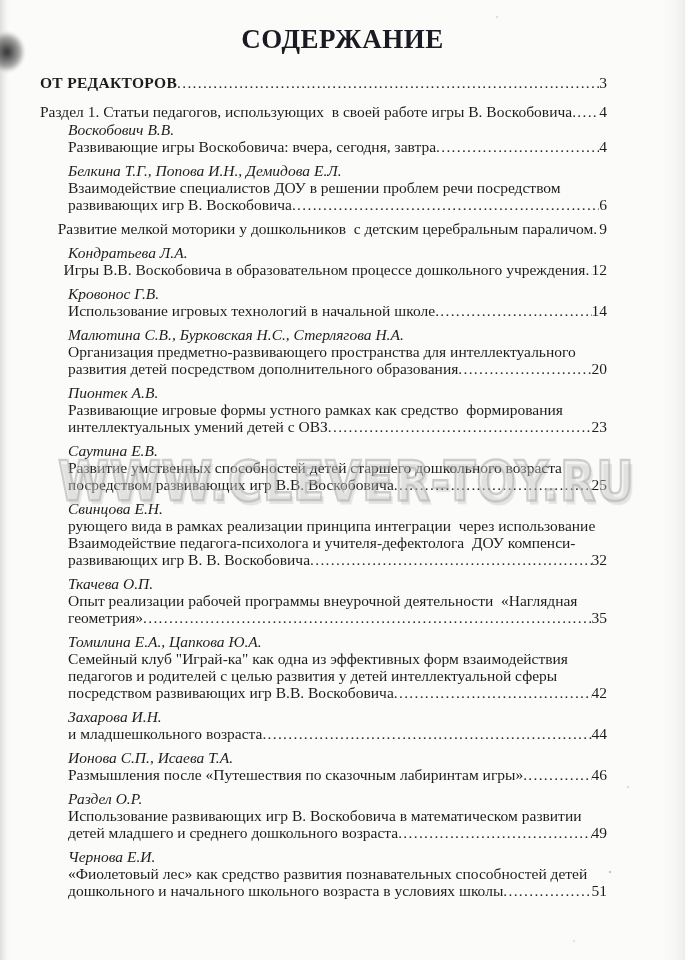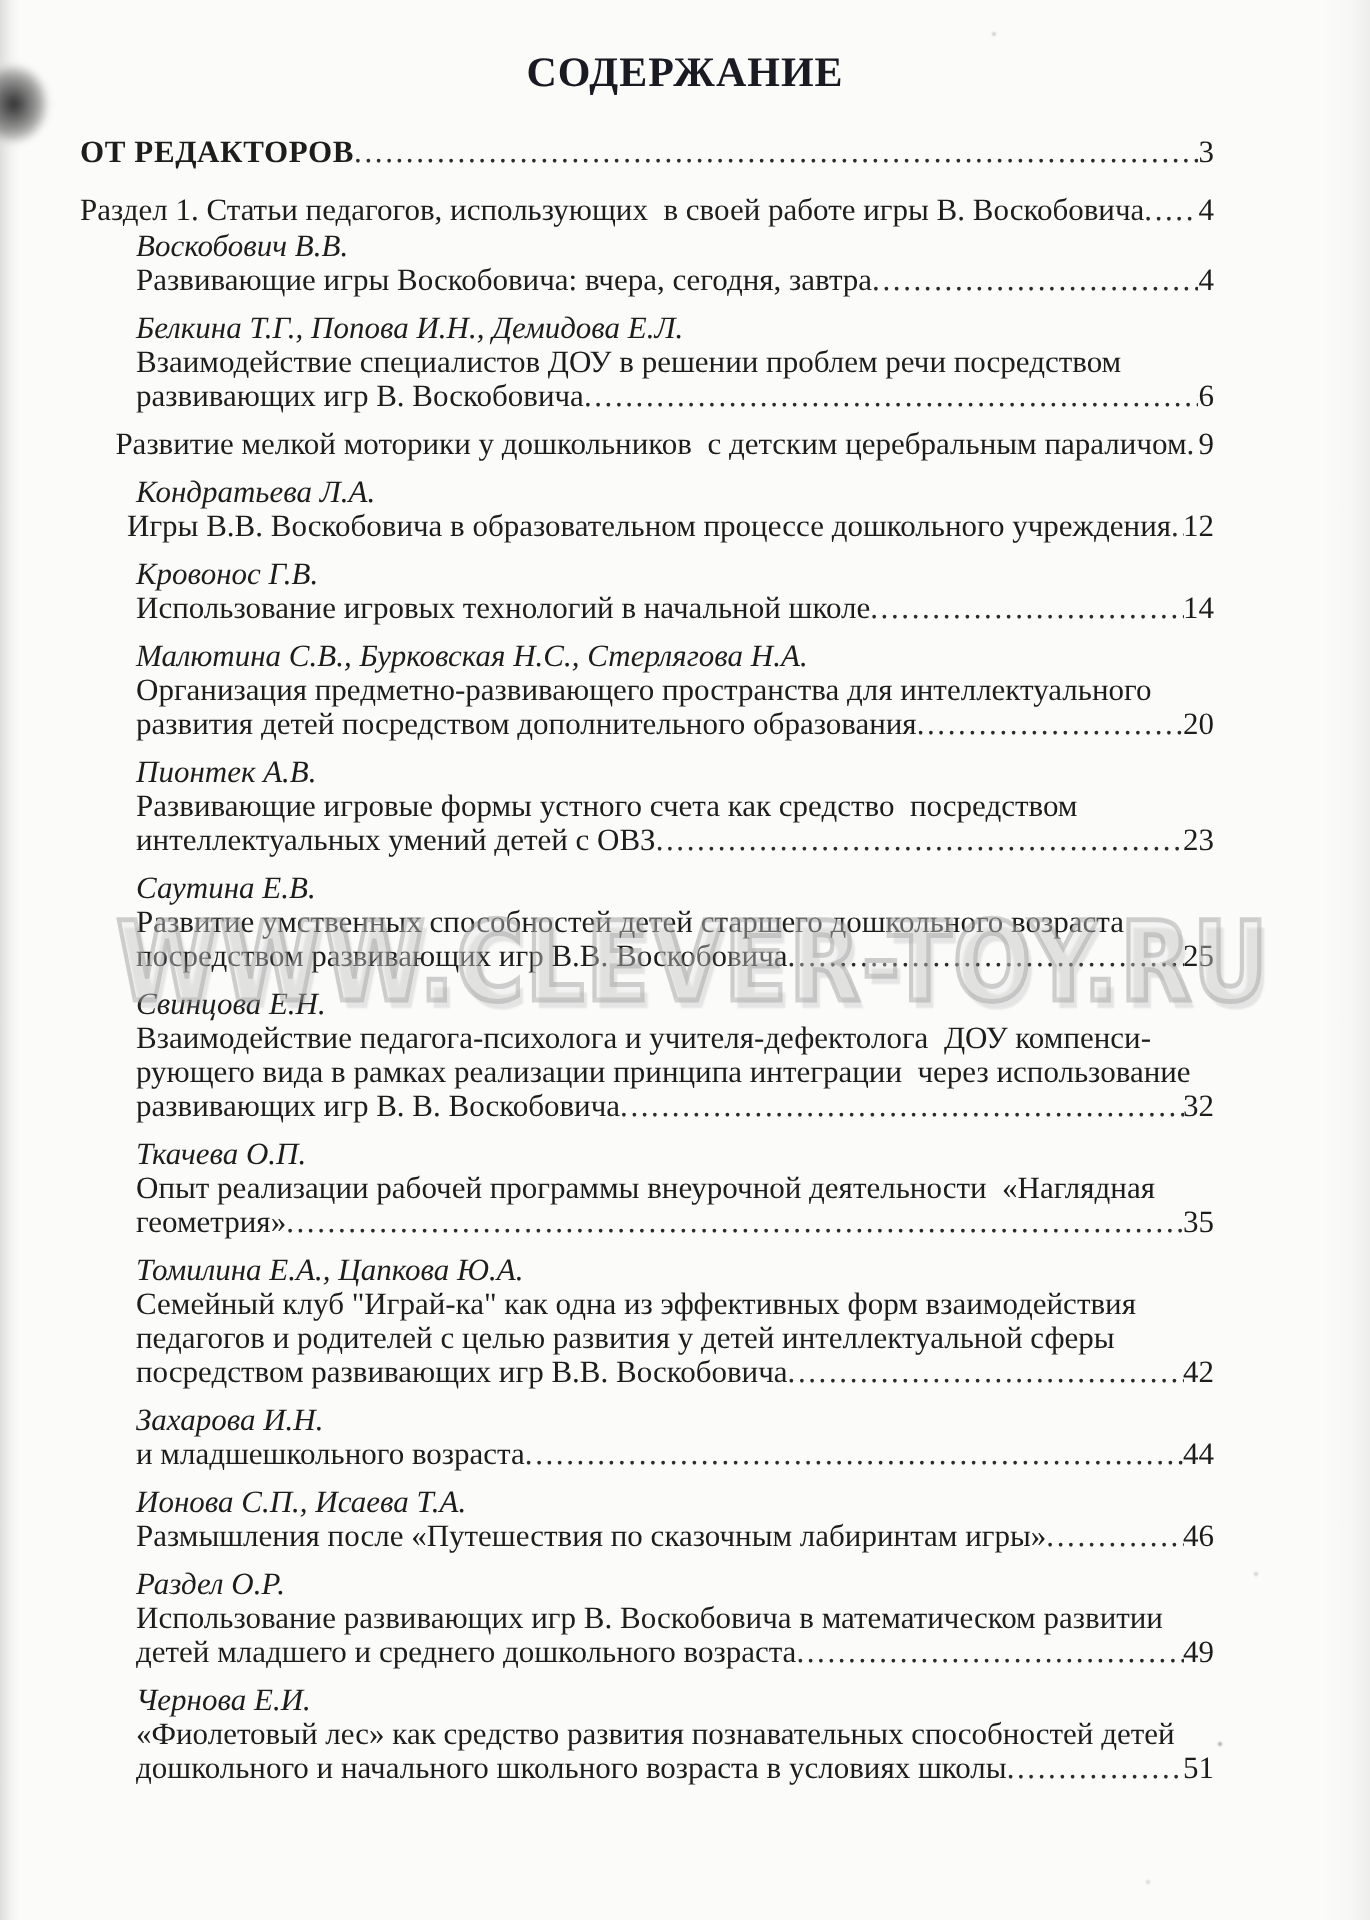--- a/index.html
+++ b/index.html
@@ -38,21 +38,21 @@
     box-shadow: 609px 871px 1px rgba(90,90,90,0.5),
                 496px 16px 1px rgba(150,150,150,0.45),
                 627px 786px 1px rgba(140,140,140,0.4),
                 573px 940px 1px rgba(150,150,150,0.35);
     pointer-events: none;
   }
 
   .page-title {
     margin: 0; padding-top: 24px;
     text-align: center;
-    font-size: 21px; font-weight: bold;
+    font-size: 27px; font-weight: bold;
     letter-spacing: 0.5px;
     color: #1a1a22;
   }
 
   .toc {
     margin: 19px 78px 0 40px; 
     font-size: 15.5px;
     line-height: 17px;
   }
   .toc-entry { padding-left: 28px; margin-top: 7px; }
@@ -132,32 +132,32 @@
         <div class="authors">Кровонос Г.В.</div>
         <div class="line last"><span class="text">Использование игровых технологий в начальной школе</span><span class="dots"></span><span class="pagenum">14</span></div>
       </div>
       <div class="toc-entry">
         <div class="authors">Малютина С.В., Бурковская Н.С., Стерлягова Н.А.</div>
         <div class="line">Организация предметно-развивающего пространства для интеллектуального</div>
         <div class="line last"><span class="text">развития детей посредством дополнительного образования</span><span class="dots"></span><span class="pagenum">20</span></div>
       </div>
       <div class="toc-entry">
         <div class="authors">Пионтек А.В.</div>
-        <div class="line">Развивающие игровые формы устного счета как средство  посредством</div>
+        <div class="line">Развивающие игровые формы устного рамках как средство  формирования</div>
         <div class="line last"><span class="text">интеллектуальных умений детей с ОВЗ</span><span class="dots"></span><span class="pagenum">23</span></div>
       </div>
       <div class="toc-entry">
         <div class="authors">Саутина Е.В.</div>
         <div class="line">Развитие умственных способностей детей старшего дошкольного возраста</div>
         <div class="line last"><span class="text">посредством развивающих игр В.В. Воскобовича</span><span class="dots"></span><span class="pagenum">25</span></div>
       </div>
       <div class="toc-entry">
         <div class="authors">Свинцова Е.Н.</div>
+        <div class="line">рующего вида в рамках реализации принципа интеграции  через использование</div>
         <div class="line">Взаимодействие педагога-психолога и учителя-дефектолога  ДОУ компенси-</div>
-        <div class="line">рующего вида в рамках реализации принципа интеграции  через использование</div>
         <div class="line last"><span class="text">развивающих игр В. В. Воскобовича</span><span class="dots"></span><span class="pagenum">32</span></div>
       </div>
       <div class="toc-entry">
         <div class="authors">Ткачева О.П.</div>
         <div class="line">Опыт реализации рабочей программы внеурочной деятельности  «Наглядная</div>
         <div class="line last"><span class="text">геометрия»</span><span class="dots"></span><span class="pagenum">35</span></div>
       </div>
       <div class="toc-entry">
         <div class="authors">Томилина Е.А., Цапкова Ю.А.</div>
         <div class="line">Семейный клуб "Играй-ка" как одна из эффективных форм взаимодействия</div>

